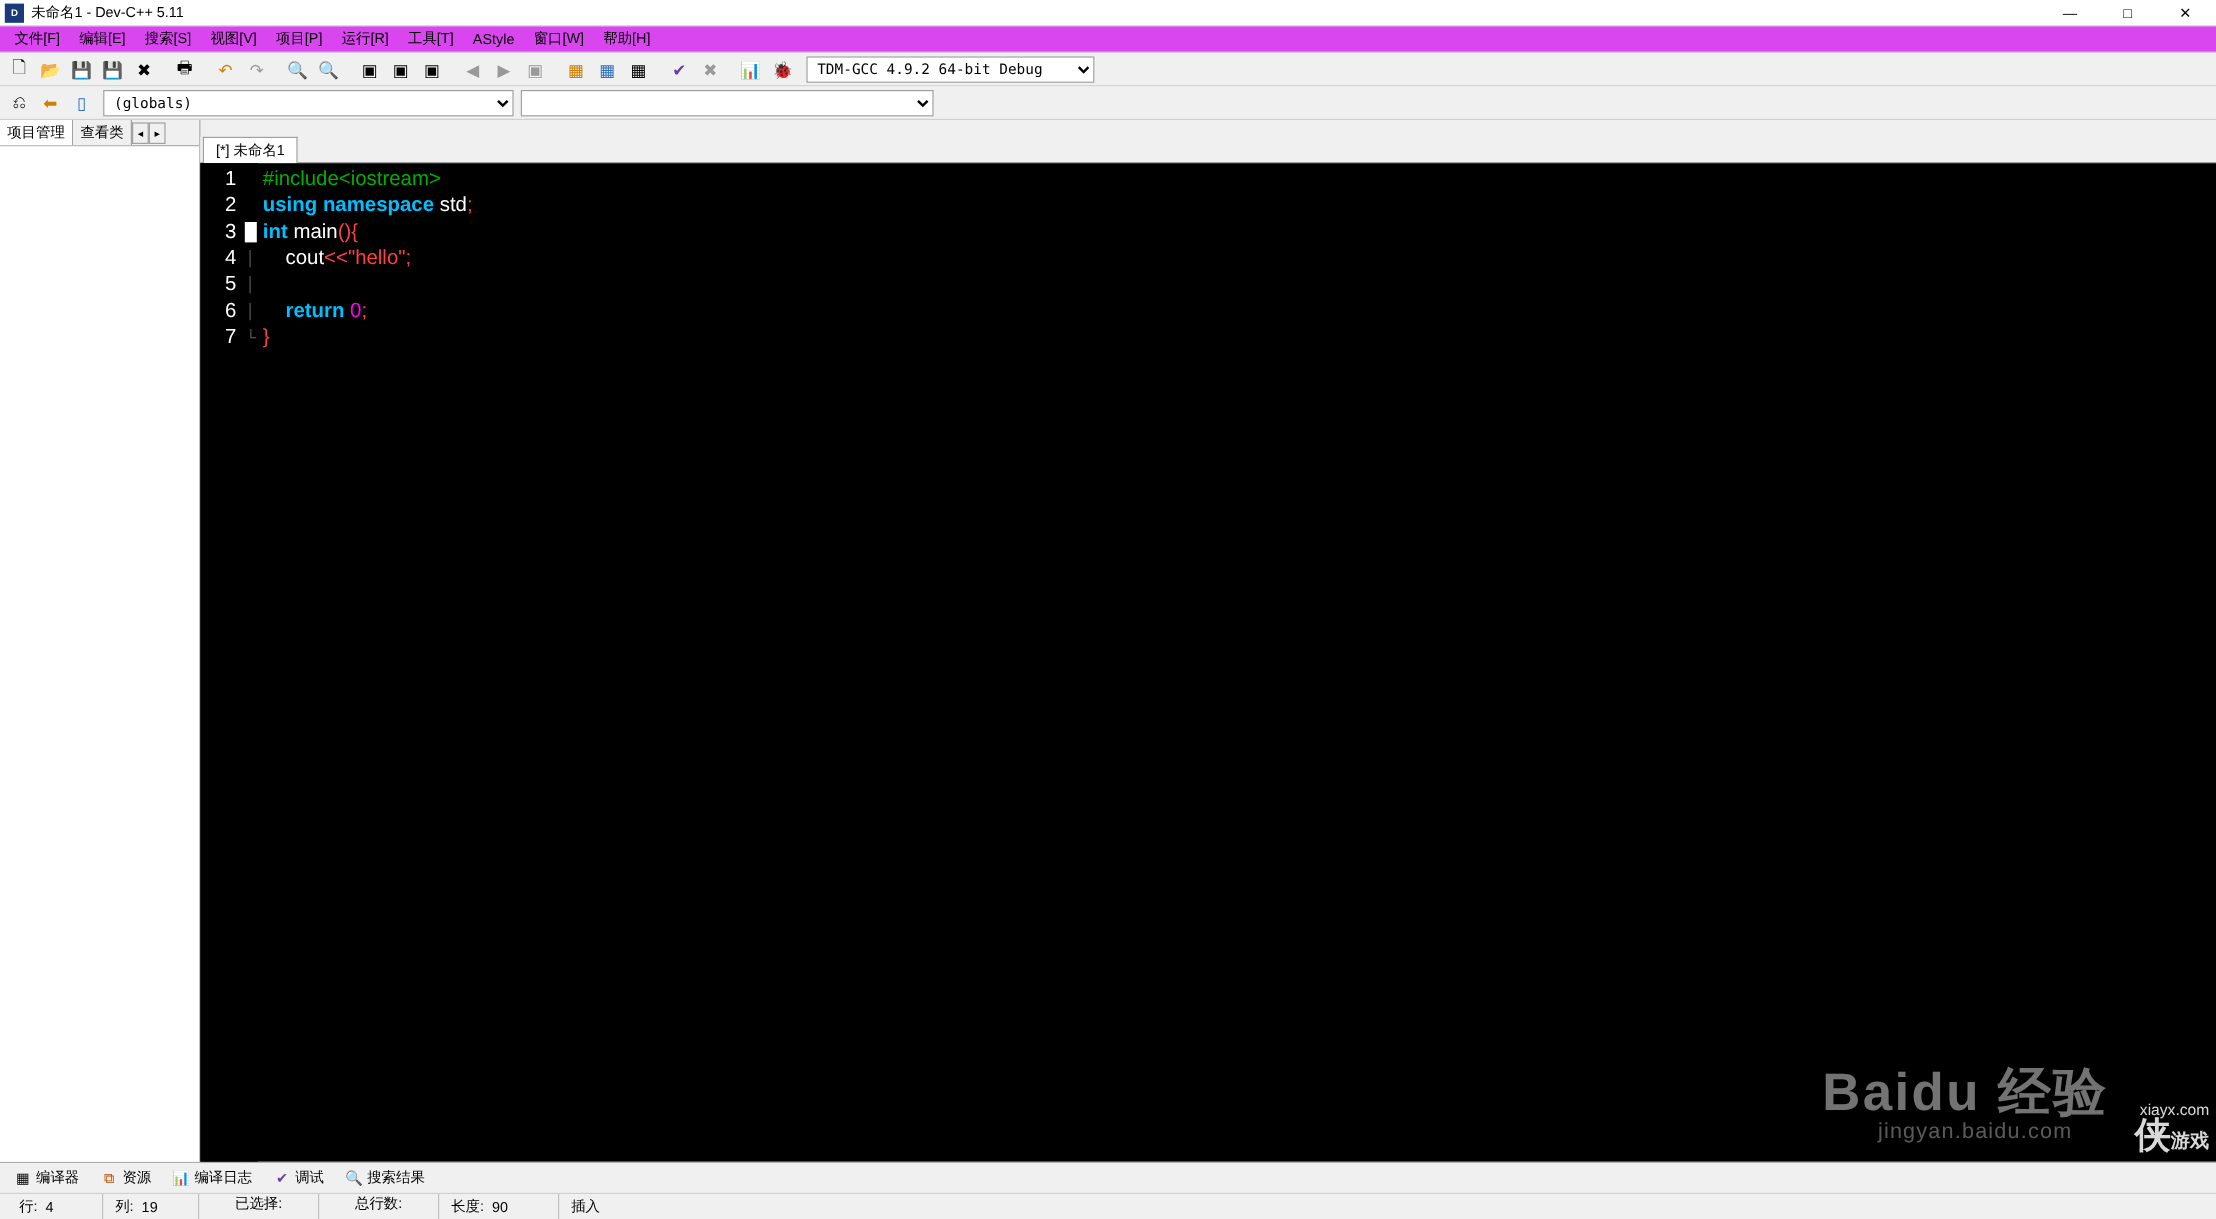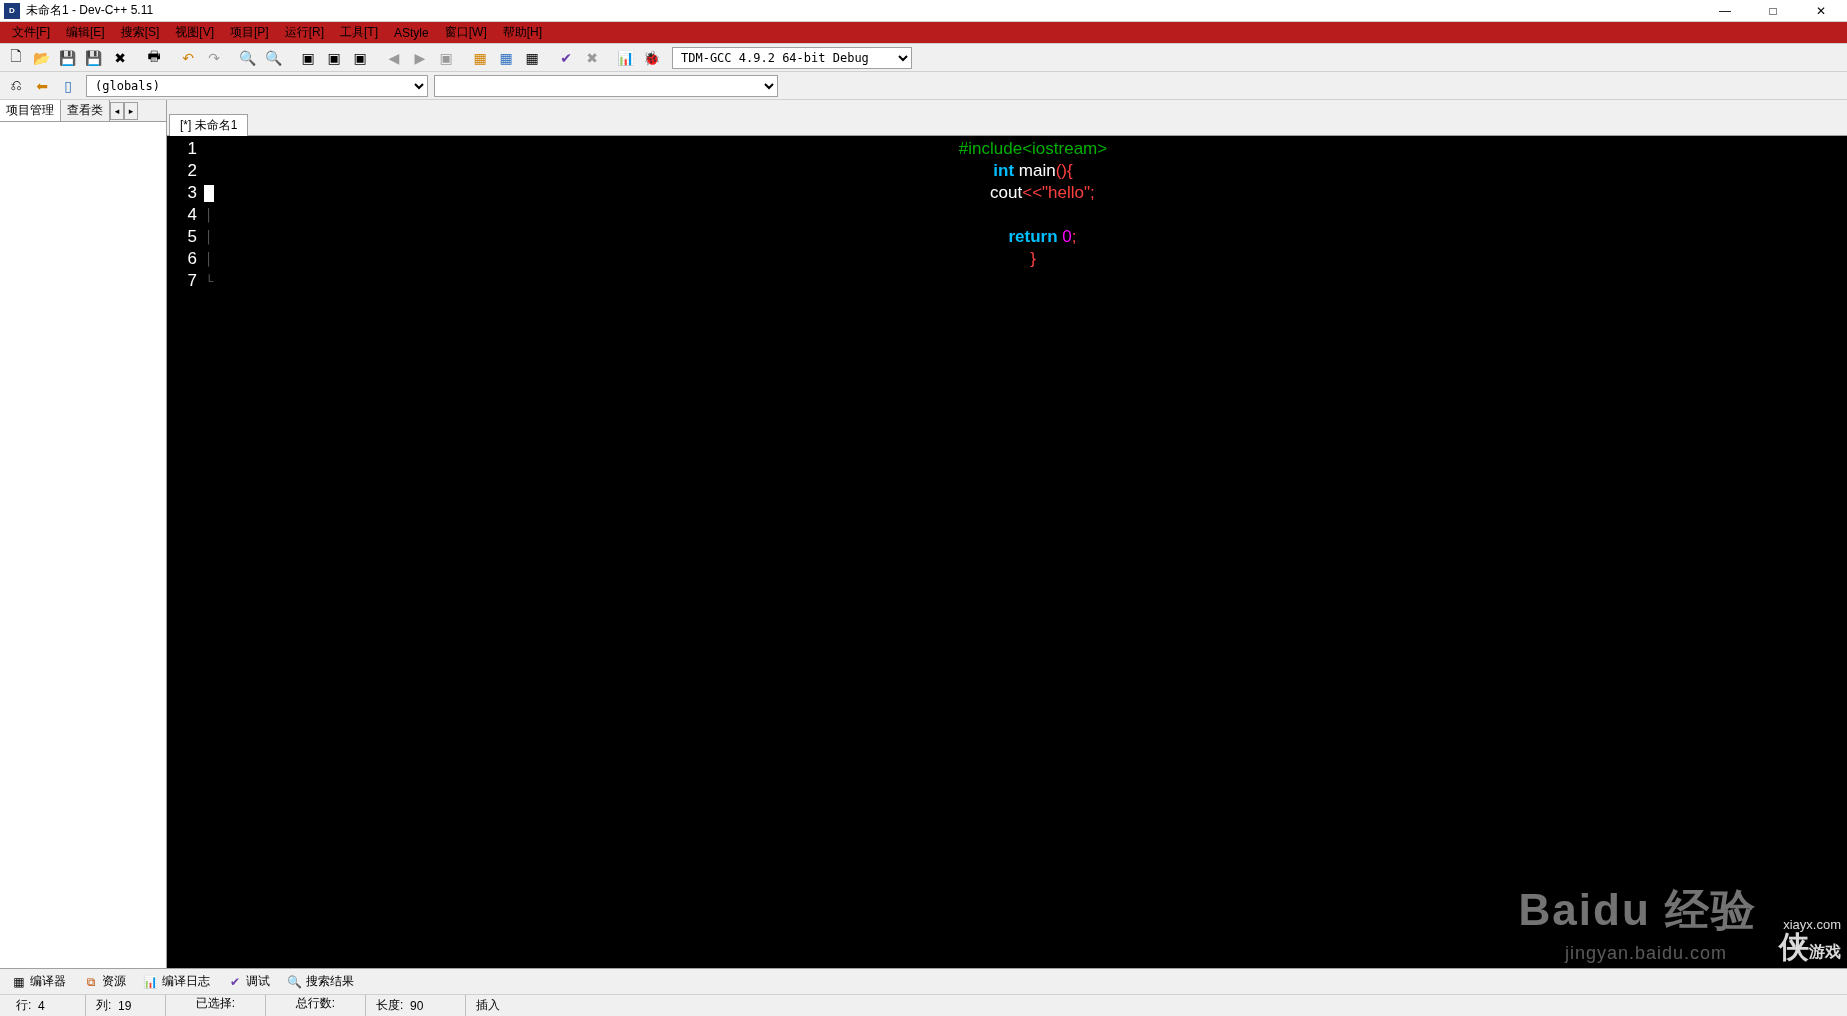--- a/index.html
+++ b/index.html
@@ -6,21 +6,21 @@
 body { width: 1847px; height: 1016px; background: #f0f0f0; overflow: hidden; position: relative; }
 
 
 .title-bar { height: 22px; background: #fff; display: flex; align-items: center; padding: 0 4px; border-bottom: 1px solid #d0d0d0; }
 .title-icon { width: 16px; height: 16px; background: #1a3a7a; margin-right: 6px; display:inline-flex; align-items:center; justify-content:center; font-size:8px; color:#fff; font-weight:bold;}
 .title-text { font-size: 12px; color: #000; }
 .win-controls { margin-left: auto; display: flex; gap: 28px; padding-right: 12px; }
 .win-btn { width: 20px; height: 16px; display: flex; align-items: center; justify-content: center; font-size: 12px; cursor: pointer; }
 
 
-.menu-bar { height: 22px; background: #b91c1c; display: flex; align-items: center; padding: 0 4px; border-bottom: 1px solid #d0d0d0; }
+.menu-bar { height: 22px; background: #d946ef; display: flex; align-items: center; padding: 0 4px; border-bottom: 1px solid #d0d0d0; }
 .menu-item { padding: 2px 8px; font-size: 12px; cursor: pointer; }
 
 
 .toolbar { height: 28px; background: #f0f0f0; display: flex; align-items: center; padding: 2px 4px; gap: 2px; border-bottom: 1px solid #d0d0d0; }
 .tool-btn { width: 24px; height: 24px; display: flex; align-items: center; justify-content: center; border: 1px solid transparent; cursor: pointer; font-size: 14px; }
 .tool-sep { width: 6px; height: 24px; }
 .compiler-select { height: 22px; width: 240px; font-size: 12px; font-family: monospace; border: 1px solid #a0a0a0; background: #fff; padding: 0 4px; margin-left: 6px; }
 
 
 .toolbar2 { height: 28px; background: #f0f0f0; display: flex; align-items: center; padding: 2px 4px; gap: 2px; border-bottom: 1px solid #d0d0d0; }
@@ -41,31 +41,31 @@
 
 .editor-area { flex: 1; display: flex; flex-direction: column; }
 .editor-tabs { height: 22px; background: #f0f0f0; display: flex; align-items: center; padding-left: 2px; border-bottom: 1px solid #a0a0a0; margin-top: 14px; }
 .editor-tab { padding: 2px 10px; font-size: 12px; background: #fff; border: 1px solid #a0a0a0; border-bottom: none; cursor: pointer; }
 .code-editor { flex: 1; background: #000; display: flex; font-family: Consolas, monospace; font-size: 17px; position: relative; }
 .gutter { width: 36px; background: #000; color: #fff; text-align: right; padding: 2px 6px 0 0; user-select: none; }
 .gutter-line { height: 22px; line-height: 22px; }
 .fold-col { width: 12px; background: #000; padding-top: 2px; }
 .fold-mark { height: 22px; display: flex; align-items: center; justify-content: center; color: #888; font-size: 12px; }
 .code-content { flex: 1; padding: 2px 0 0 4px; }
-.code-line { height: 22px; line-height: 22px; white-space: pre; text-align: center; }
+.code-line { height: 22px; line-height: 22px; white-space: pre; }
 .tok-preproc { color: #00b000; }
 .tok-keyword { color: #00bfff; font-weight: bold; }
 .tok-type { color: #00bfff; font-weight: bold; }
 .tok-ident { color: #fff; }
 .tok-punct { color: #ff4040; }
 .tok-string { color: #ff4040; }
 .tok-number { color: #ff00ff; }
 .cursor-mark { display:inline-block; width:10px; height:17px; background:#fff; vertical-align:middle; }
 .watermark1 { position:absolute; bottom:28px; right:90px; color:rgba(255,255,255,0.45); font-size:44px; font-weight:bold; letter-spacing:2px; font-family: Arial, sans-serif; pointer-events:none;}
-.watermark1b { position:absolute; bottom:4px; right:120px; color:rgba(255,255,255,0.35); font-size:18px; font-family: Arial, sans-serif; pointer-events:none; letter-spacing:1px;}
+.watermark1b { position:absolute; bottom:15px; right:120px; color:rgba(255,255,255,0.35); font-size:18px; font-family: Arial, sans-serif; pointer-events:none; letter-spacing:1px;}
 .watermark2 { position:absolute; bottom:6px; right:6px; color:rgba(255,255,255,0.85); font-size:13px; text-align:right; pointer-events:none;}
 .watermark2 .big { font-size: 30px; font-weight:bold; display:block; line-height:1;}
 
 
 .bottom-tabs { height: 26px; background: #f0f0f0; display: flex; align-items: center; padding: 0 4px; border-top: 1px solid #a0a0a0; gap: 2px; }
 .bottom-tab { display: flex; align-items: center; gap: 4px; padding: 2px 8px; font-size: 12px; cursor: pointer; }
 .bt-icon { width: 14px; height: 14px; display:inline-flex; align-items:center; justify-content:center; font-size:12px;}
 
 
 .status-bar { height: 22px; background: #f0f0f0; display: flex; align-items: center; padding: 0 6px; font-size: 12px; border-top: 1px solid #d0d0d0; }
@@ -183,20 +183,21 @@
         <div class="fold-mark">
             <span class="cursor-mark"></span>
           </div>
         <div class="fold-mark" style="color:#666;">│</div>
         <div class="fold-mark" style="color:#666;">│</div>
         <div class="fold-mark" style="color:#666;">│</div>
         <div class="fold-mark" style="color:#666;">└</div>
       </div>
       <div class="code-content">
         <div class="code-line"><span class="tok-preproc">#include&lt;iostream&gt;</span></div>
+        <div class="code-line"><span class="tok-keyword">using</span> <span class="tok-keyword">namespace</span> <span class="tok-ident">std</span><span class="tok-punct">;</span></div>
         <div class="code-line"><span class="tok-type">int</span> <span class="tok-ident">main</span><span class="tok-punct">()</span><span class="tok-punct">{</span></div>
         <div class="code-line">    <span class="tok-ident">cout</span><span class="tok-punct">&lt;&lt;</span><span class="tok-string">"hello"</span><span class="tok-punct">;</span></div>
         <div class="code-line"> </div>
         <div class="code-line">    <span class="tok-keyword">return</span> <span class="tok-number">0</span><span class="tok-punct">;</span></div>
         <div class="code-line"><span class="tok-punct">}</span></div>
       </div>
       <div class="watermark1">Baidu 经验</div>
       <div class="watermark1b">jingyan.baidu.com</div>
       <div class="watermark2">
         <span>xiayx.com</span><br>

